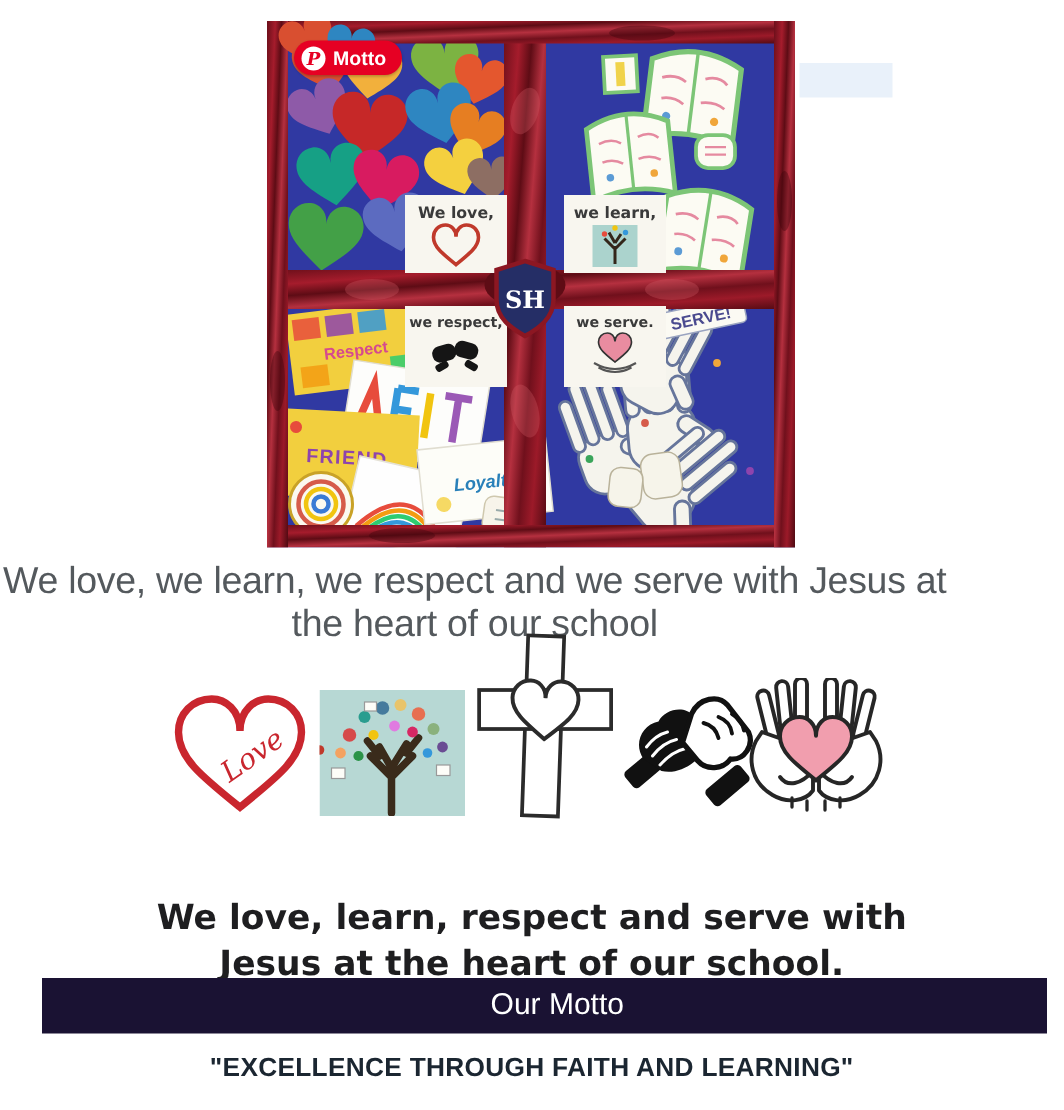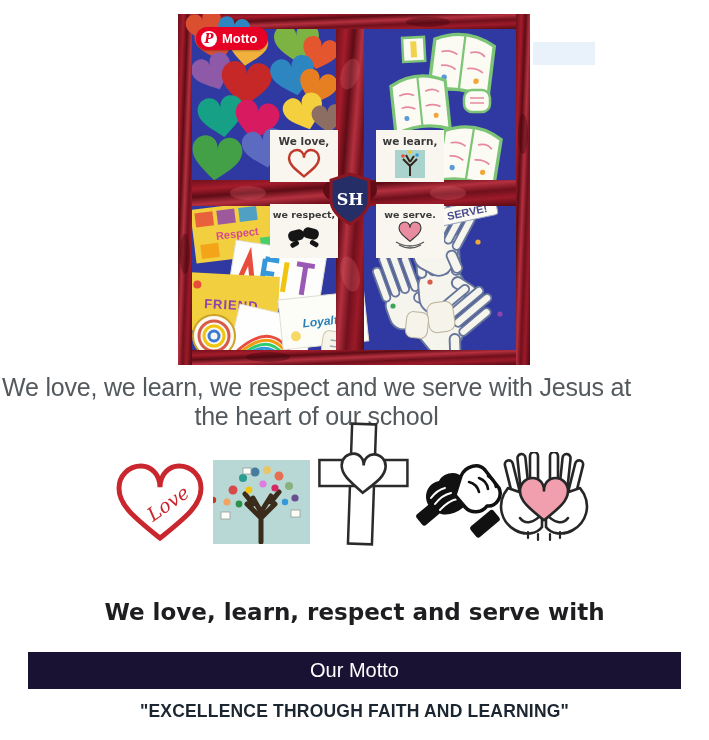--- a/index.html
+++ b/index.html
@@ -34,21 +34,21 @@
   .icon-hands{left:379px;top:30px;}
 
   
   .mission{position:absolute;left:0;top:553px;width:709px;text-align:center;
            font-family:"DejaVu Sans",sans-serif;font-weight:bold;font-size:23px;
            color:#1e1e20;line-height:31px;margin-top:44px;}
 
   
   .motto-banner{position:absolute;left:28px;top:652px;width:653px;height:37px;
                 background:#1a1233;color:#ffffff;display:flex;align-items:center;
-                justify-content:center;font-size:20px;}
+                justify-content:center;font-size:20px;padding-left:17px;}
   .motto-quote{position:absolute;left:0;top:701px;width:709px;text-align:center;
                font-weight:bold;font-size:17.5px;color:#1b2631;letter-spacing:0.2px;}
 </style>
 </head>
 <body>
 
 <div class="page">
 
   <figure class="photo" style="margin:0">
     <svg width="352" height="351" viewBox="0 0 352 351">
@@ -311,20 +311,21 @@
           <path d="M50,62 C42,71 33,73 28,66" fill="none"></path>
         </g>
         <path transform="translate(28,26) scale(2.4)" fill="#f19eae" stroke-width="1.1" d="M10,5.2 C10,1.8 7.6,0 5.4,0 C2.3,0 0,2.4 0,5.4 C0,9.6 3.8,12.6 10,17.6 C16.2,12.6 20,9.6 20,5.4 C20,2.4 17.7,0 14.6,0 C12.4,0 10,1.8 10,5.2 Z"></path>
         <path d="M36,80 v6 M46,82 v6 M58,82 v6 M68,80 v6" fill="none" stroke-width="2.2"></path>
       </g>
     </svg>
   </div>
 
   <div class="mission">
     <div>We love, learn, respect and serve with</div>
+    <div>Jesus at the heart of our school.</div>
   </div>
 
   <div class="motto-banner">
     <span>Our Motto</span>
   </div>
   <div class="motto-quote">"EXCELLENCE THROUGH FAITH AND LEARNING"</div>
 
 </div>
 
 </body></html>

